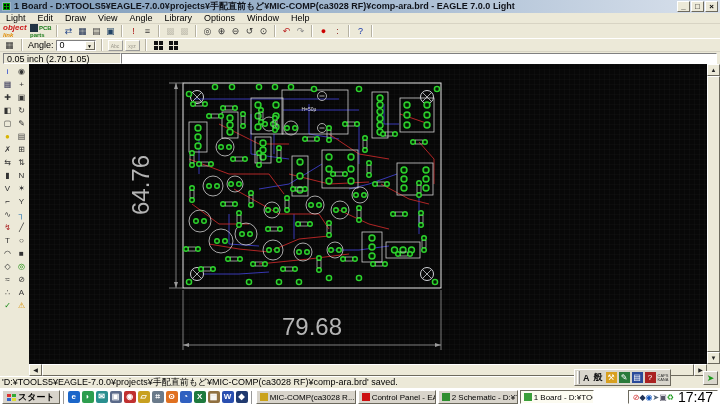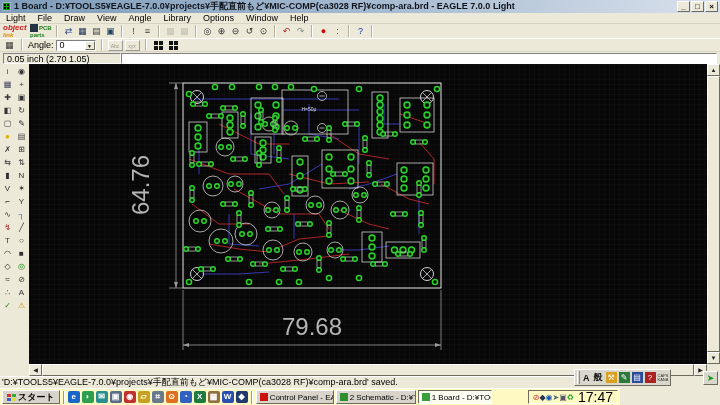--- a/index.html
+++ b/index.html
@@ -78,21 +78,21 @@
   .imebar { position:absolute; left:574px; top:369px; height:17px; background:#d9d6cc;
     border:1px solid; border-color:#fff #6d6a5e #6d6a5e #fff; display:flex; align-items:center; gap:2px; padding:0 2px; z-index:5; }
   .ime-handle { width:3px; height:13px; border-left:1px solid #fff; border-right:1px solid #888; }
   .ime-item { font-size:9px; font-weight:bold; color:#111; padding:0 1px; }
   .ime-ic { width:11px; height:11px; font-size:8px; line-height:11px; text-align:center; color:#fff; }
   .ime-mini { font-size:4px; line-height:4px; color:#333; }
   .ime-arrow { position:absolute; left:703px; top:371px; width:15px; height:14px; background:#d9d6cc;
     border:1px solid; border-color:#fff #6d6a5e #6d6a5e #fff; color:#1a9a1a; font-size:9px; text-align:center; line-height:12px; z-index:5;}
 
   
-  .taskbar { position:absolute; left:0; top:388px; width:620px; height:17px; background:#fef9c3;
+  .taskbar { position:absolute; left:0; top:388px; width:720px; height:17px; background:#ffffff;
     border-top:1px solid #fff; display:flex; align-items:center; gap:2px; padding:0 2px; }
   .startbtn { height:14px; background:#d8d4cb; border:1px solid; border-color:#fff #6d6a5e #6d6a5e #fff;
     display:flex; align-items:center; gap:2px; padding:0 4px; font-weight:bold; font-size:9px; }
   .flag { display:grid; grid-template-columns:4px 4px; gap:1px; }
   .flag i { width:4px; height:3px; }
   .tsep { width:2px; height:13px; border-left:1px solid #999; border-right:1px solid #fff; margin:0 1px; }
   .ql { display:flex; gap:2px; align-items:center; }
   .qlbtn { width:12px; height:12px; border-radius:2px; color:#fff; font-size:8px; font-weight:bold;
     text-align:center; line-height:12px; }
   .tasks { display:flex; gap:2px; flex:1; align-items:center; }
@@ -113,21 +113,21 @@
   <div class="title-text">1 Board - D:¥TOOLS5¥EAGLE-7.0.0¥projects¥手配直前もど¥MIC-COMP(ca3028 RF)¥comp-ara.brd - EAGLE 7.0.0 Light</div>
   <div class="winbtns">
     <div class="winbtn">_</div>
     <div class="winbtn">□</div>
     <div class="winbtn">×</div>
   </div>
 </div>
 
 <div class="menubar" id="menubar">
     <span class="menu-item">Light</span>
-    <span class="menu-item">File</span>
+    <span class="menu-item">Edit</span>
     <span class="menu-item">Draw</span>
     <span class="menu-item">View</span>
     <span class="menu-item">Angle</span>
     <span class="menu-item">Library</span>
     <span class="menu-item">Options</span>
     <span class="menu-item">Window</span>
     <span class="menu-item">Help</span>
   </div>
 
 <div class="tb1">
@@ -790,20 +790,24 @@
       <span class="qlbtn" style="background: rgb(106, 122, 138);">⌗</span>
       <span class="qlbtn" style="background: rgb(224, 112, 32);">ʘ</span>
       <span class="qlbtn" style="background: rgb(48, 96, 192);">◔</span>
       <span class="qlbtn" style="background: rgb(30, 122, 62);">X</span>
       <span class="qlbtn" style="background: rgb(144, 112, 64);">▦</span>
       <span class="qlbtn" style="background: rgb(42, 79, 176);">W</span>
       <span class="qlbtn" style="background: rgb(32, 58, 112);">◆</span>
     </div>
   <div class="tsep"></div>
   <div class="tasks" id="tasks">
+      <div class="taskbtn" style="width: 100px;">
+        <span class="ti" style="background: rgb(202, 162, 26);"></span>
+        <span>MIC-COMP(ca3028 R...</span>
+      </div>
       <div class="taskbtn" style="width: 78px;">
         <span class="ti" style="background: rgb(204, 17, 17);"></span>
         <span>Control Panel - EAGL...</span>
       </div>
       <div class="taskbtn" style="width: 80px;">
         <span class="ti" style="background: rgb(47, 143, 47);"></span>
         <span>2 Schematic - D:¥TO...</span>
       </div>
       <div class="taskbtn active" style="width: 74px;">
         <span class="ti" style="background: rgb(58, 159, 58);"></span>

